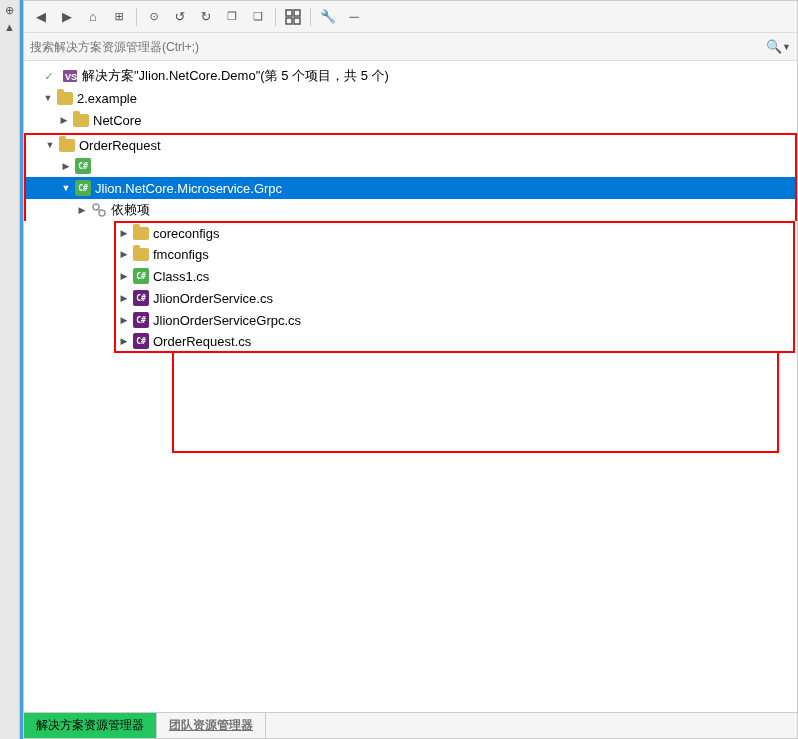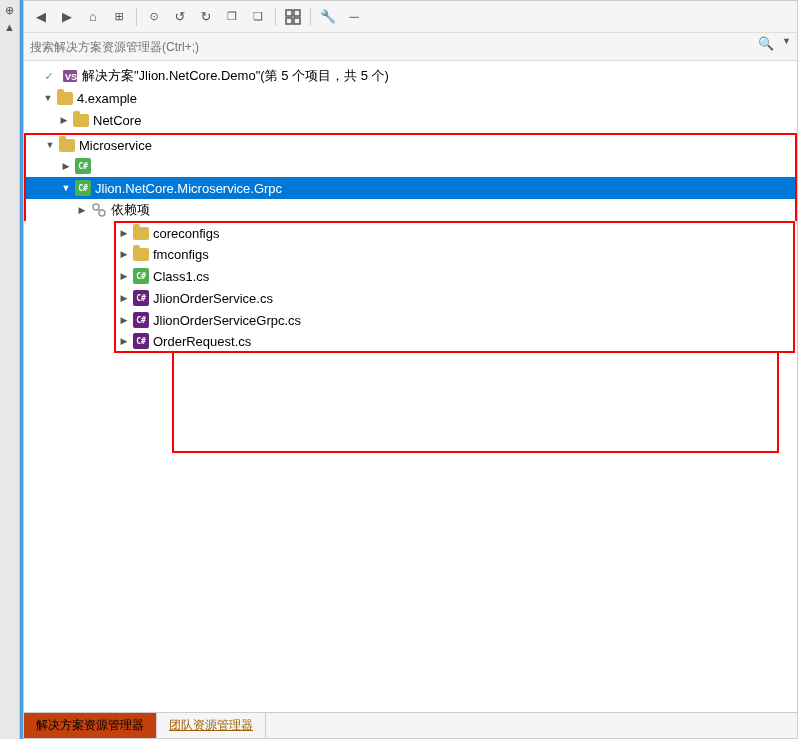--- a/index.html
+++ b/index.html
@@ -71,25 +71,25 @@
     .toolbar-separator {
       width: 1px;
       height: 18px;
       background: #ccc;
       margin: 0 2px;
     }
 
     
     .search-bar {
       display: flex;
+      align-items: center;
       padding: 3px 6px;
       background: #f5f5f5;
       border-bottom: 1px solid #ddd;
       height: 28px;
-      gap: 8px;
     }
 
     .search-input {
       flex: 1;
       border: none;
       background: transparent;
       font-size: 12px;
       color: #888;
       outline: none;
     }
@@ -200,25 +200,26 @@
       height: 26px;
     }
 
     .bottom-tab {
       padding: 4px 12px;
       font-size: 12px;
       cursor: pointer;
       border-right: 1px solid #ccc;
       display: flex;
       align-items: center;
-      color: #a16207;
+      color: #737373;
       text-decoration: underline;
+      font-weight: bold;
     }
     .bottom-tab.active {
-      background: #c2410c;
+      background: #22c55e;
       color: #000;
       text-decoration: none;
       font-weight: 500;
     }
   </style>
 </head>
 <body>
 
 <div class="left-sidebar">
   <div class="sidebar-arrow">⊕</div>
@@ -274,40 +275,40 @@
       </span>
       <span class="item-label">解决方案"Jlion.NetCore.Demo"(第 5 个项目，共 5 个)</span>
     </div>
 
     <div class="tree-item">
       <span class="indent"></span>
       <span class="expand-arrow">▼</span>
       <span class="item-icon">
         <div class="folder-icon"></div>
       </span>
-      <span class="item-label">4.example</span>
+      <span class="item-label">2.example</span>
     </div>
 
     <div class="tree-item">
       <span class="indent"></span>
       <span class="indent"></span>
       <span class="expand-arrow">▶</span>
       <span class="item-icon">
         <div class="folder-icon"></div>
       </span>
       <span class="item-label">NetCore</span>
     </div>
 
     <div class="tree-item" style="border: 2px solid red; border-bottom: none; margin-top: 2px;">
       <span class="indent"></span>
       <span class="expand-arrow">▼</span>
       <span class="item-icon">
         <div class="folder-icon"></div>
       </span>
-      <span class="item-label">Microservice</span>
+      <span class="item-label">OrderRequest</span>
     </div>
 
     <div class="tree-item" style="border-left: 2px solid red; border-right: 2px solid red;">
       <span class="indent"></span>
       <span class="indent"></span>
       <span class="expand-arrow">▶</span>
       <span class="item-icon">
         <div class="cs-icon cs-icon-green" style="font-size:8px;">C#</div>
       </span>
     </div>

